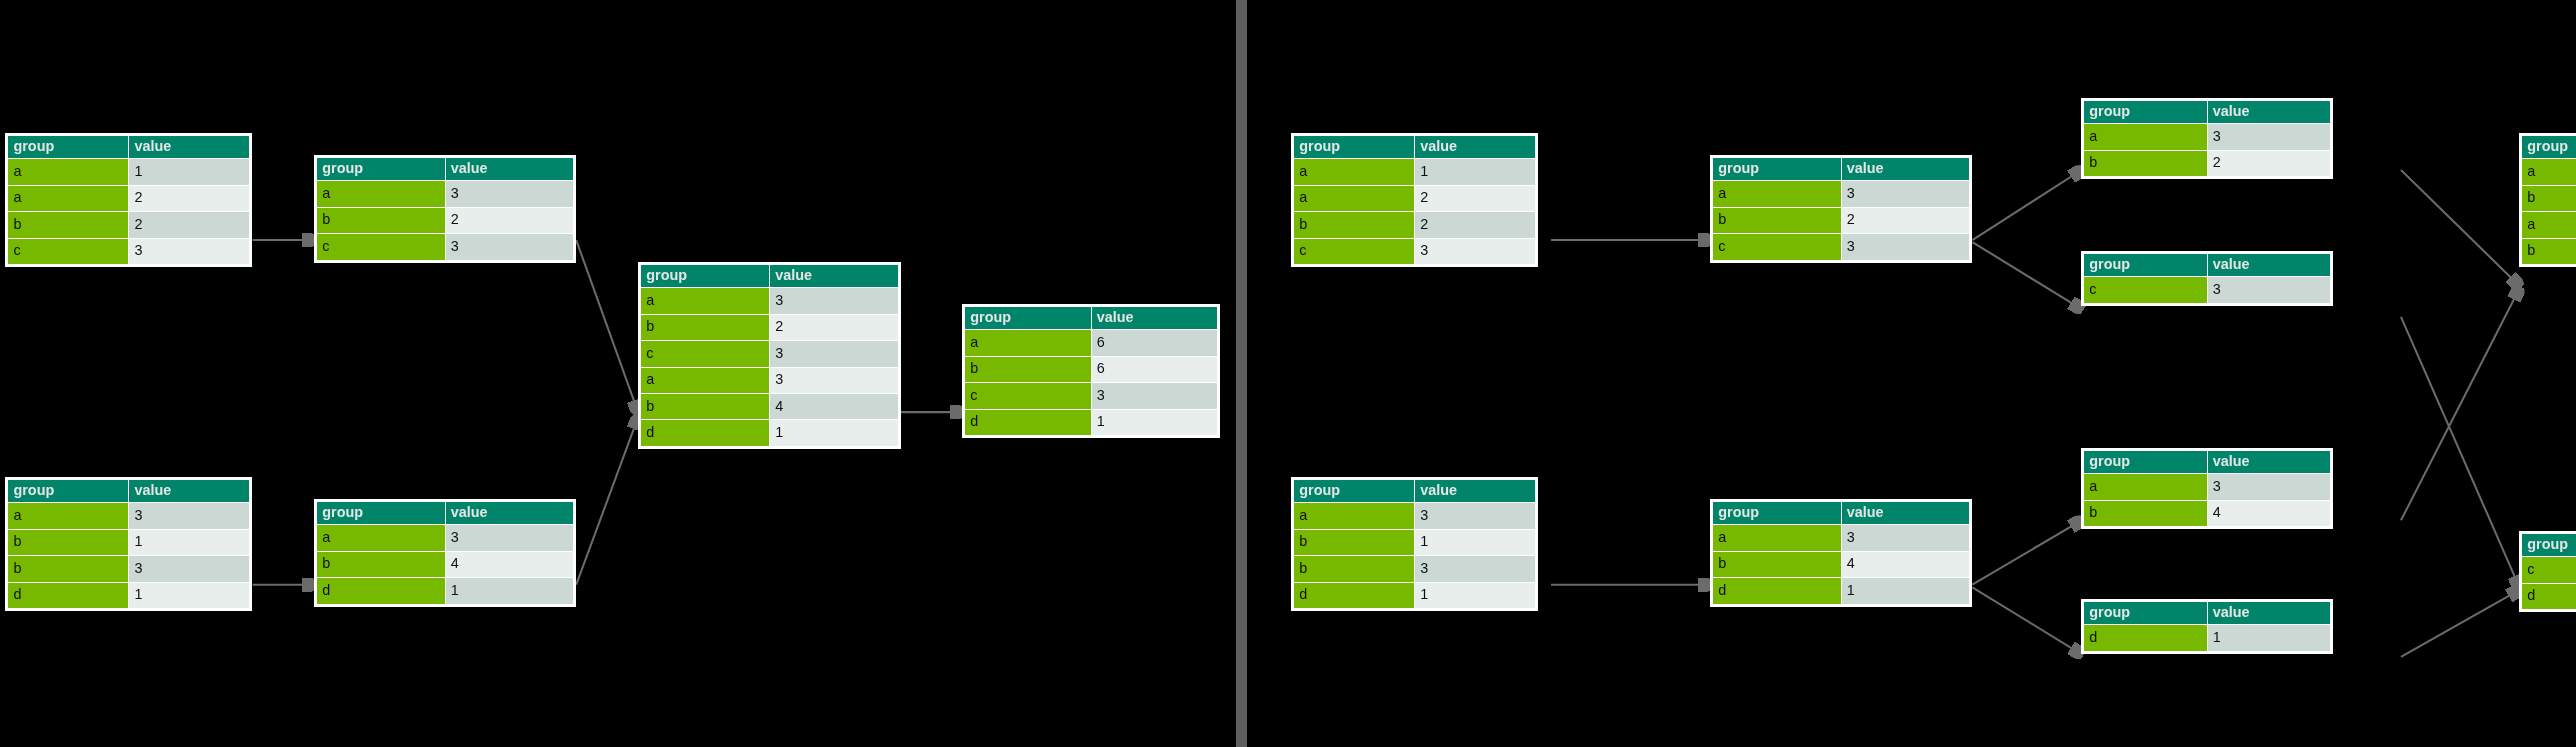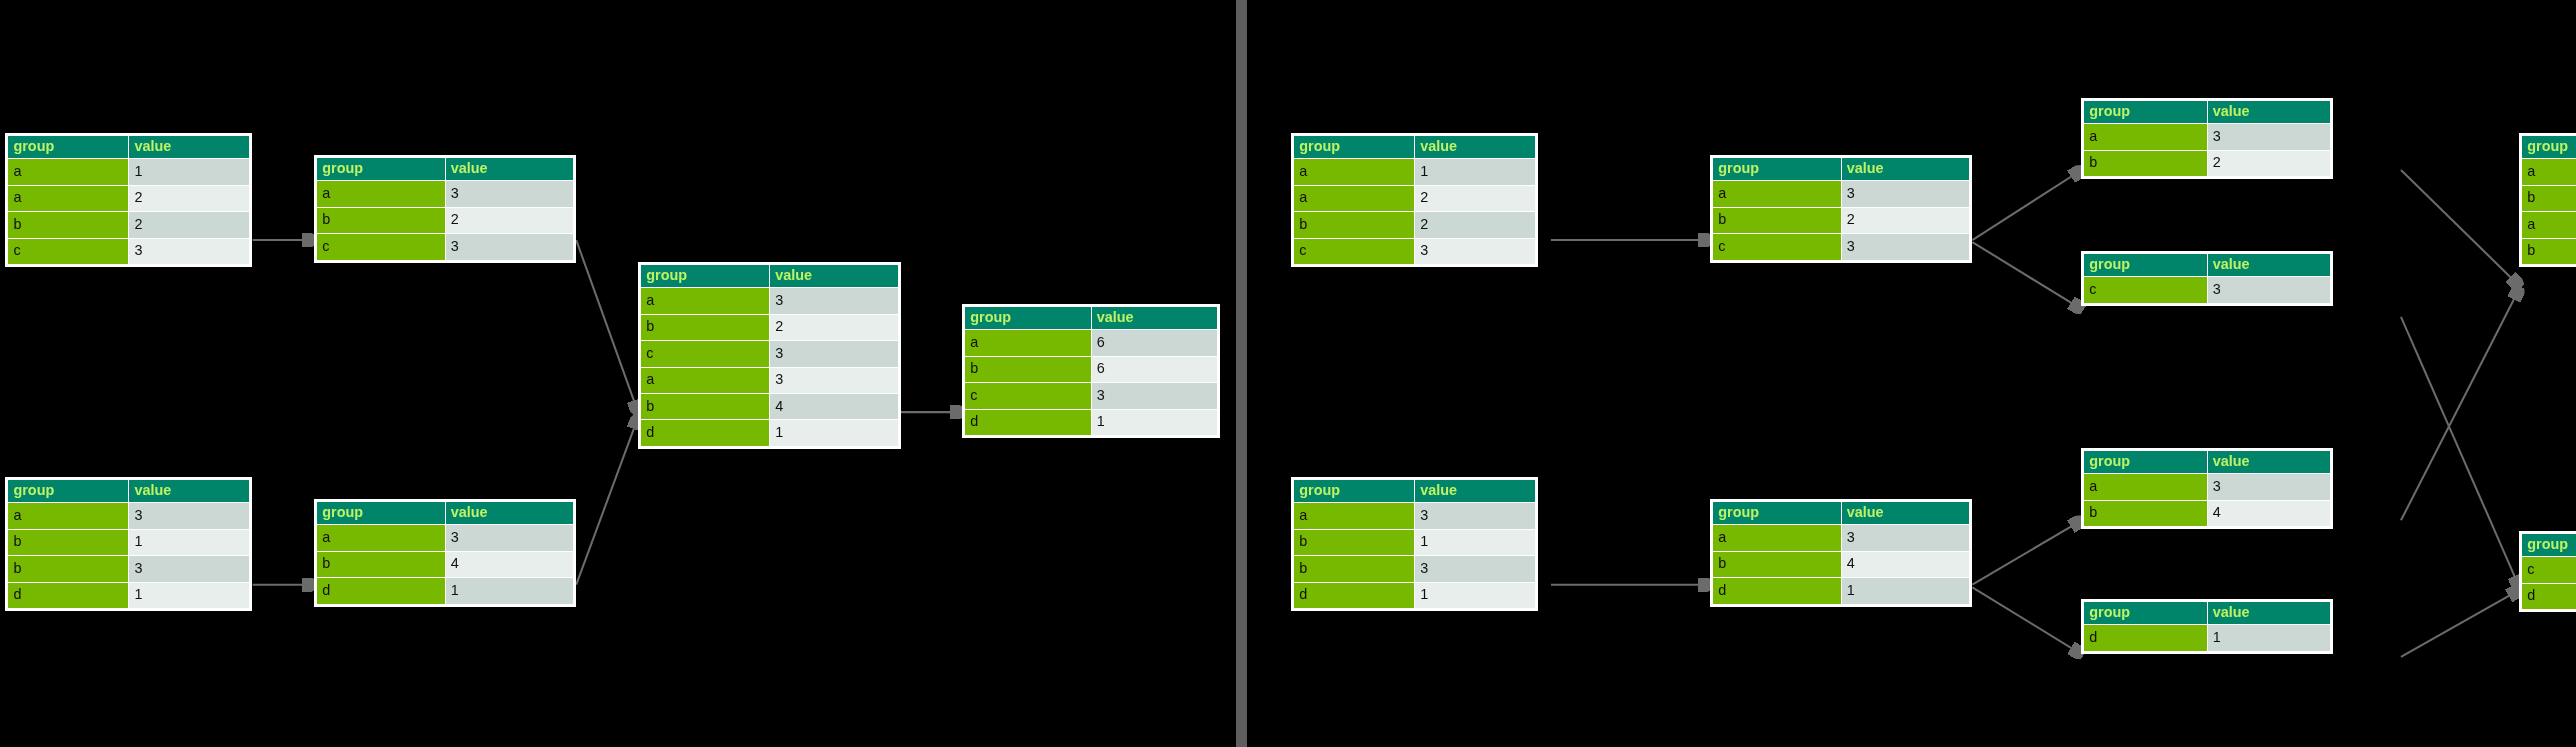--- a/index.html
+++ b/index.html
@@ -5,21 +5,21 @@
   html,body{margin:0;padding:0;background:#000;}
   body{width:3157px;height:747px;position:relative;overflow:hidden;
        font-family:"Liberation Sans","DejaVu Sans",sans-serif;}
   #stage{position:absolute;inset:0;}
 
   .divider{position:absolute;background:#5e5e5e;}
 
   .tbl{position:absolute;background:#ffffff;padding:2.1px;box-sizing:border-box;}
   .tbl table{border-collapse:separate;border-spacing:1.5px;width:100%;table-layout:fixed;}
   .tbl th{
-    background:#00856a;color:#bef264;font-weight:bold;
+    background:#00856a;color:#e5e5e5;font-weight:bold;
     font-size:14.4px;text-align:left;padding:3.1px 5.2px 4.1px 5.2px;
     line-height:1.05;white-space:nowrap;
   }
   .tbl td{
     font-size:14.4px;color:#111;padding:4.6px 5.2px 5.7px 5.2px;
     line-height:1.05;white-space:nowrap;
   }
   .tbl td.g{background:#76b900;}
   .tbl tr.odd td.v{background:#ccd8d4;}
   .tbl tr.even td.v{background:#e8eeec;}

